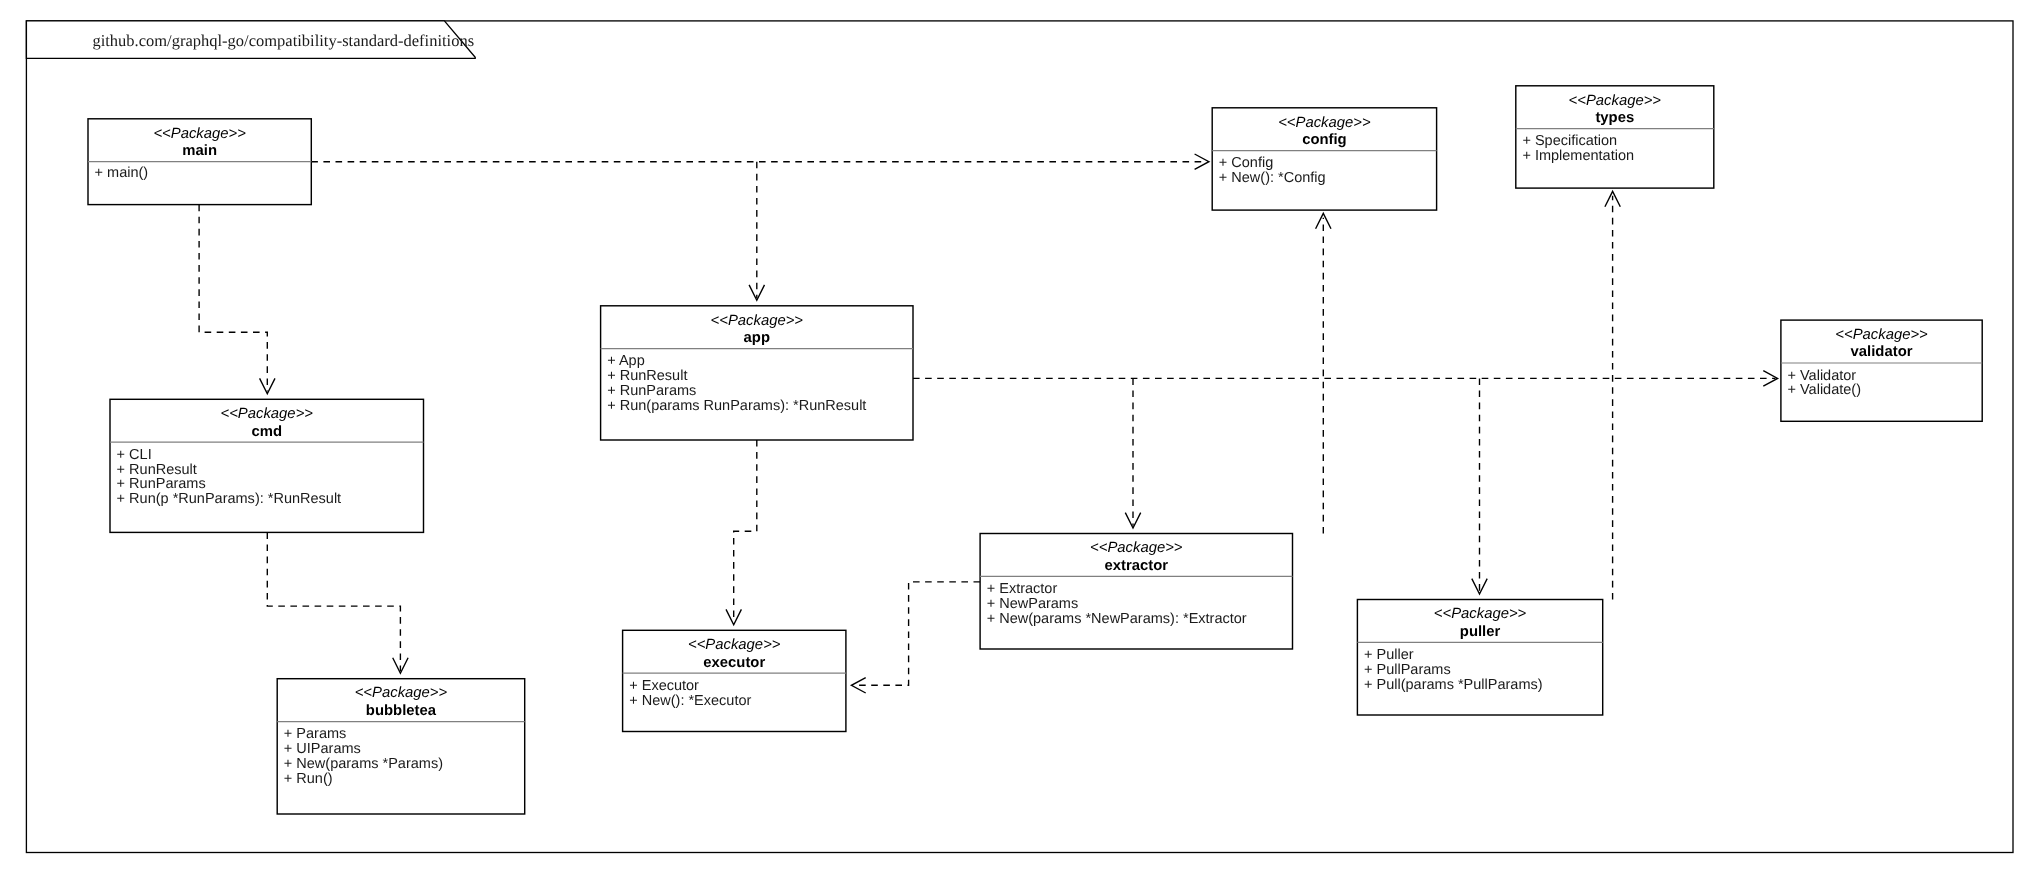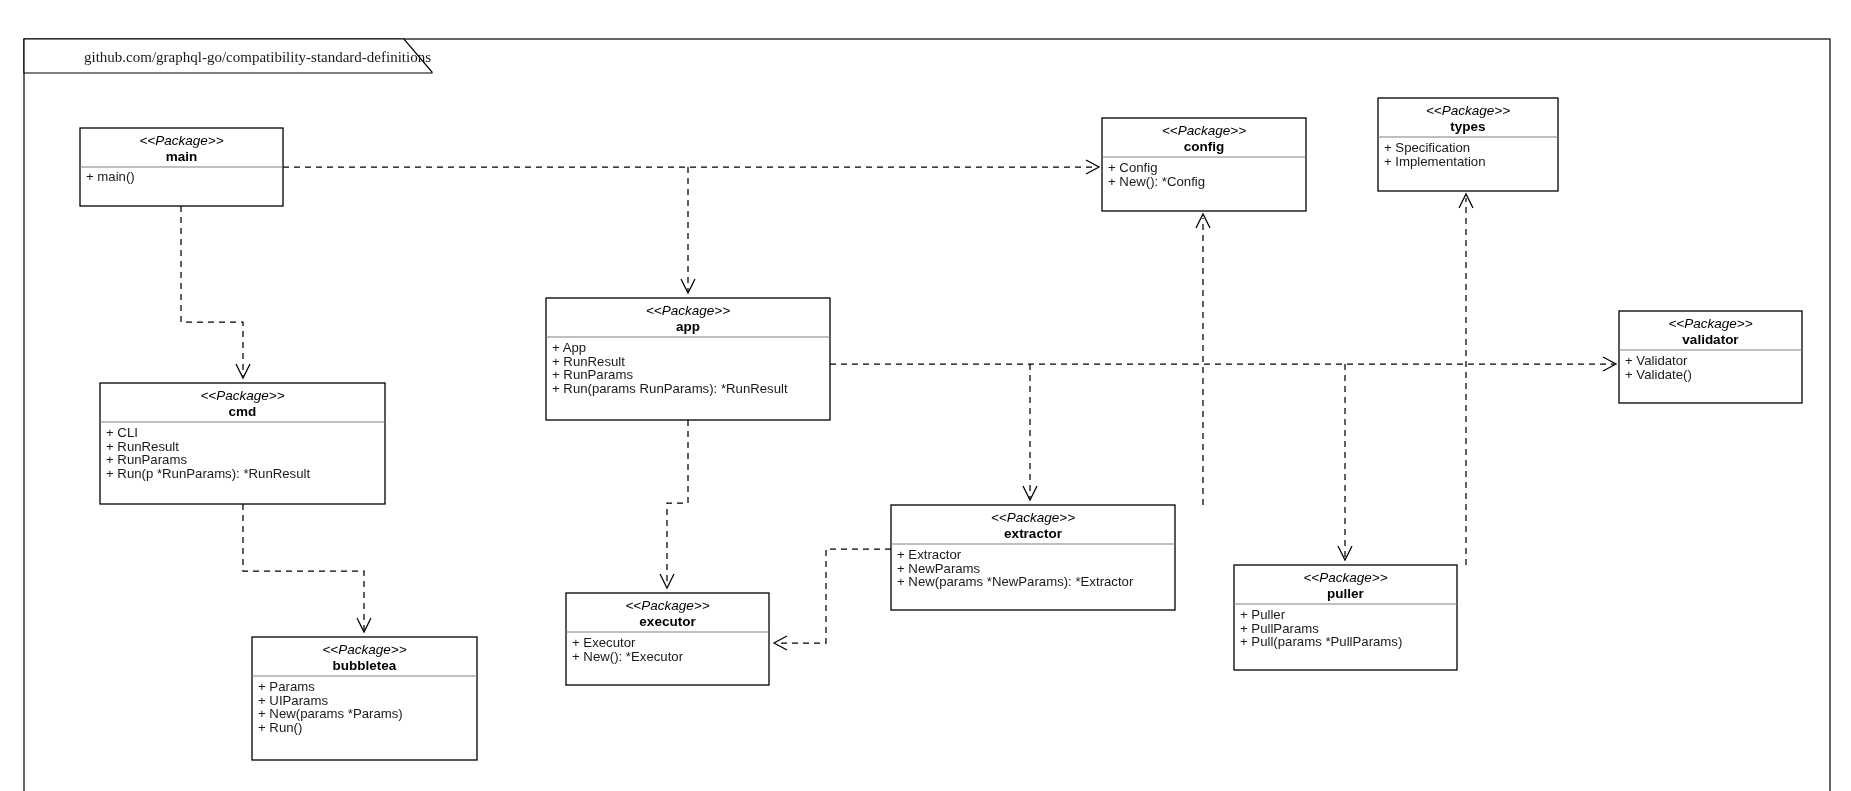--- a/index.html
+++ b/index.html
@@ -11,21 +11,20 @@
     width: 1851px;
     height: 791px;
     font-family: "Liberation Sans", sans-serif;
     overflow: hidden;
   }
   #canvas {
     position: relative;
     width: 1851px;
     height: 585px;
     background: #ffffff;
-    margin-top: 20px;
   }
   svg.diagram {
     position: absolute;
     top: 0;
     left: 0;
     width: 1851px;
     height: 791px;
   }
   .frame-rect {
     fill: none;

